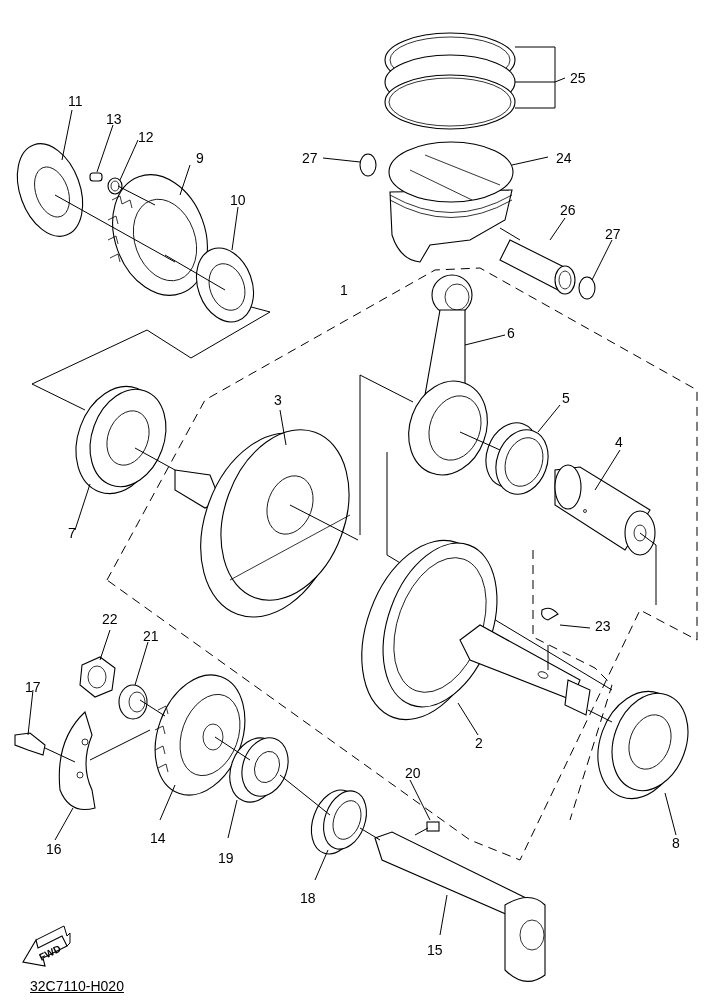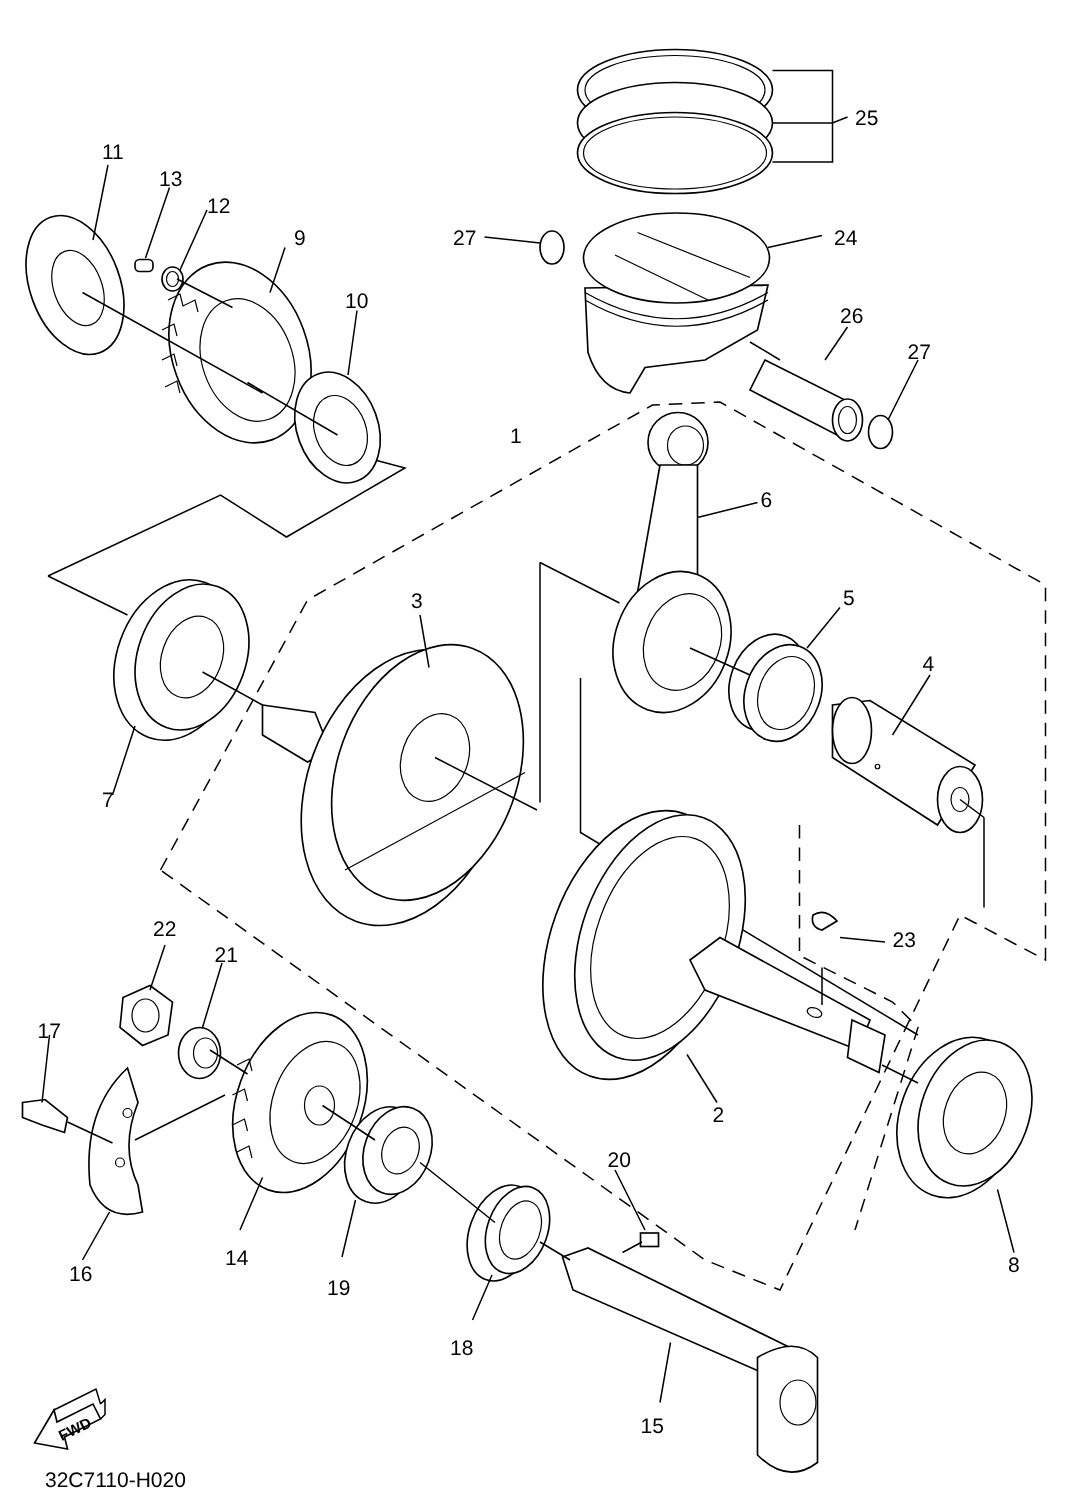--- a/index.html
+++ b/index.html
@@ -1,19 +1,19 @@
 <!DOCTYPE html>
 <html><head>
 <meta charset="utf-8">
 <style>
   html,body{margin:0;padding:0;background:#fff;}
   body{width:711px;height:1005px;position:relative;overflow:hidden;font-family:"Liberation Sans",sans-serif;}
   #diagram{position:absolute;left:0;top:0;width:711px;height:1005px;}
   .lbl{font-family:"Liberation Sans",sans-serif;font-size:14px;fill:#000;}
-  .code{font-family:"Liberation Sans",sans-serif;font-size:14px;position:absolute;left:30px;top:978px;color:#000;}
+  .code{font-family:"Liberation Sans",sans-serif;font-size:14px;position:absolute;left:30px;top:978px;color:#000;text-decoration:underline;}
   .ln{stroke:#000;stroke-width:1;fill:none;}
   .part{stroke:#000;stroke-width:1.1;fill:#fff;}
   .thin{stroke:#000;stroke-width:0.8;fill:none;}
   .dash{stroke:#000;stroke-width:1;fill:none;stroke-dasharray:9 6;}
 </style>
 </head>
 <body>
 
 <svg id="diagram" viewBox="0 0 711 1005" xmlns="http://www.w3.org/2000/svg">
 

